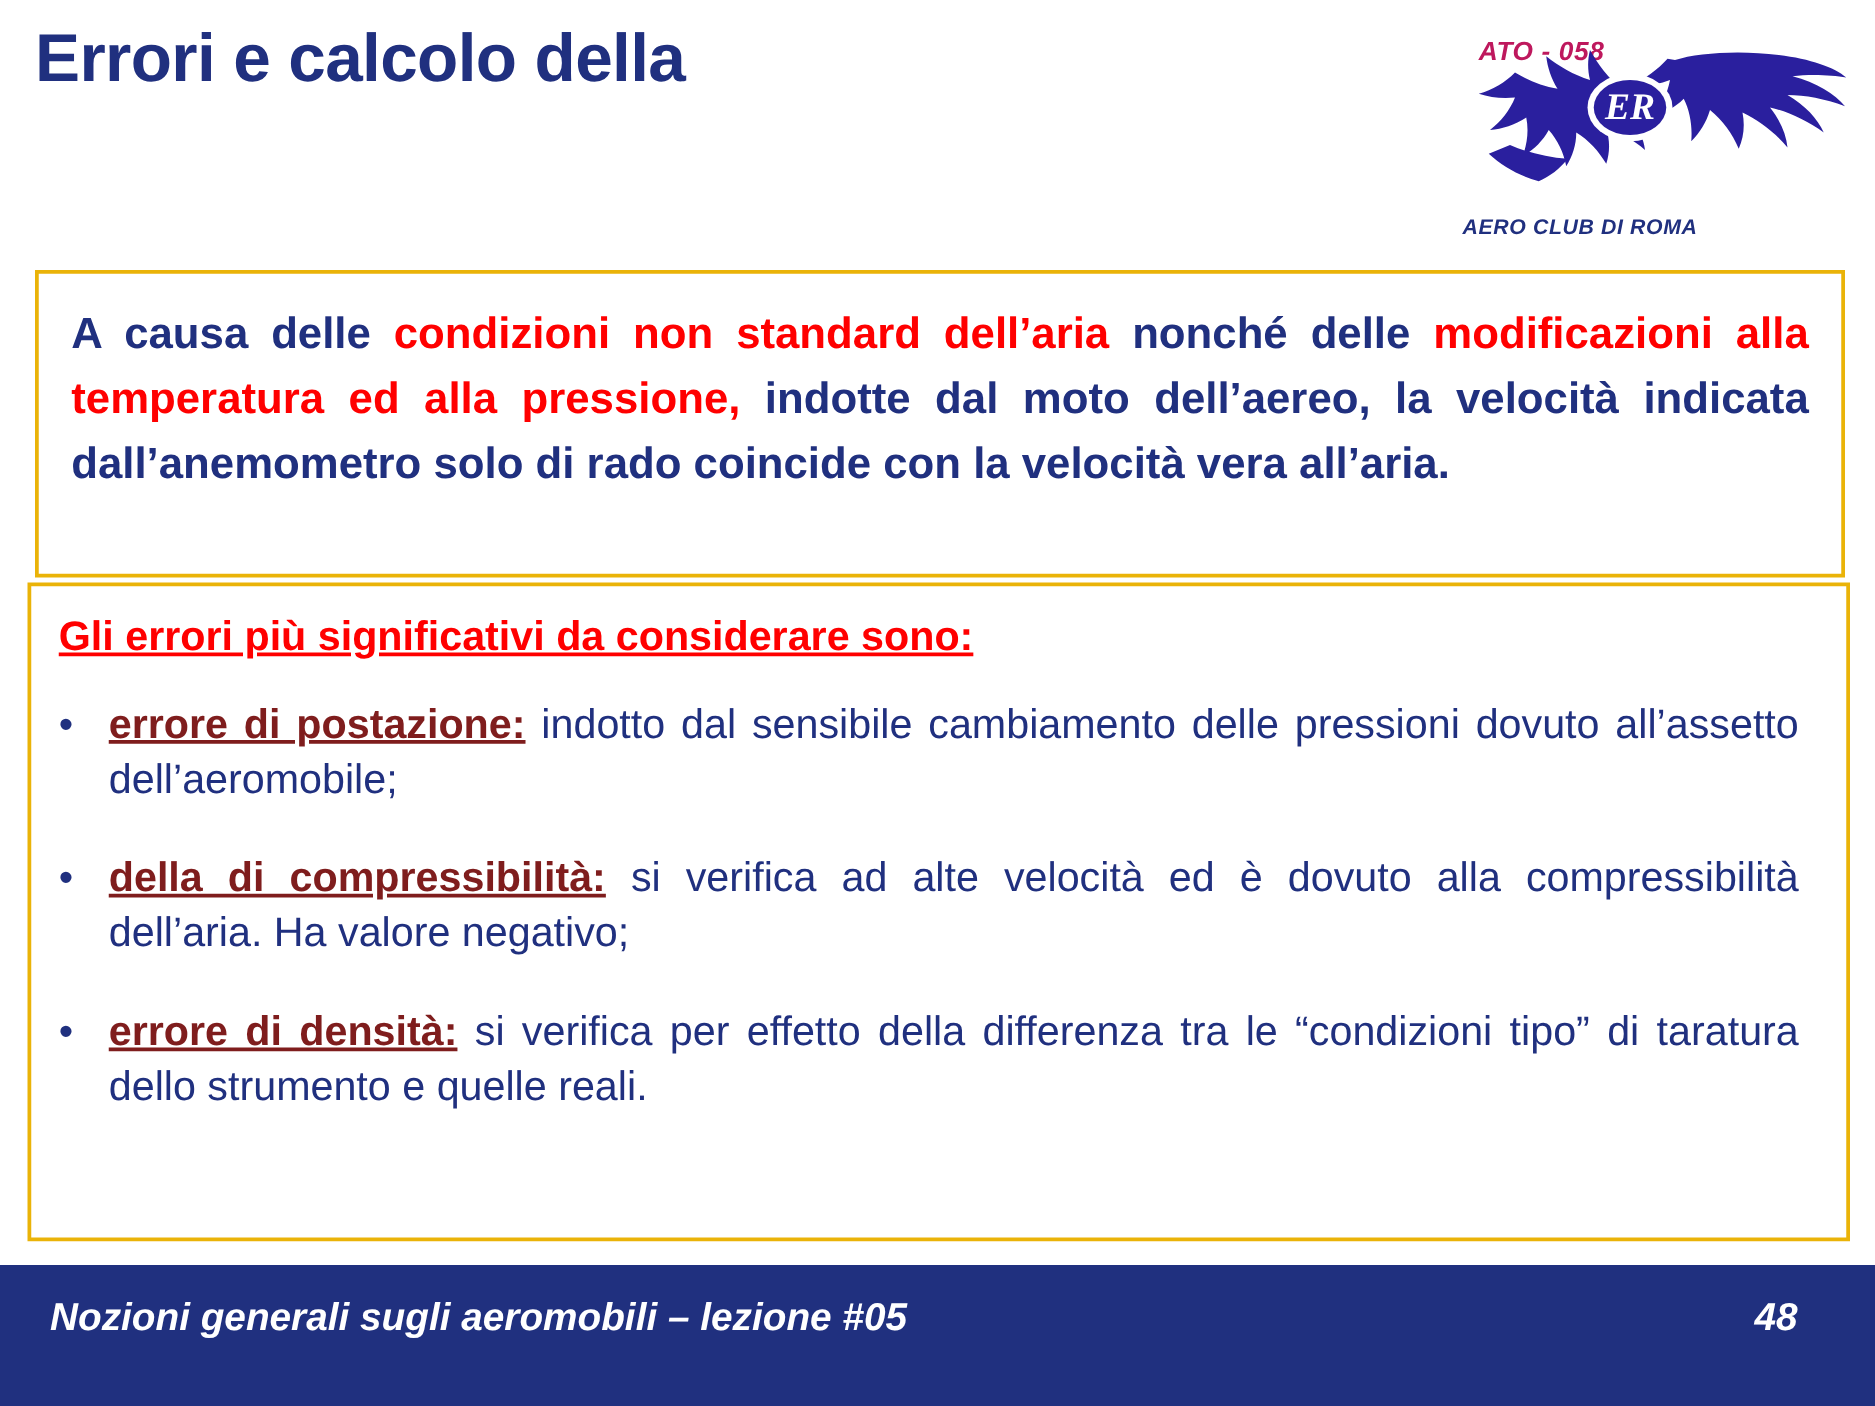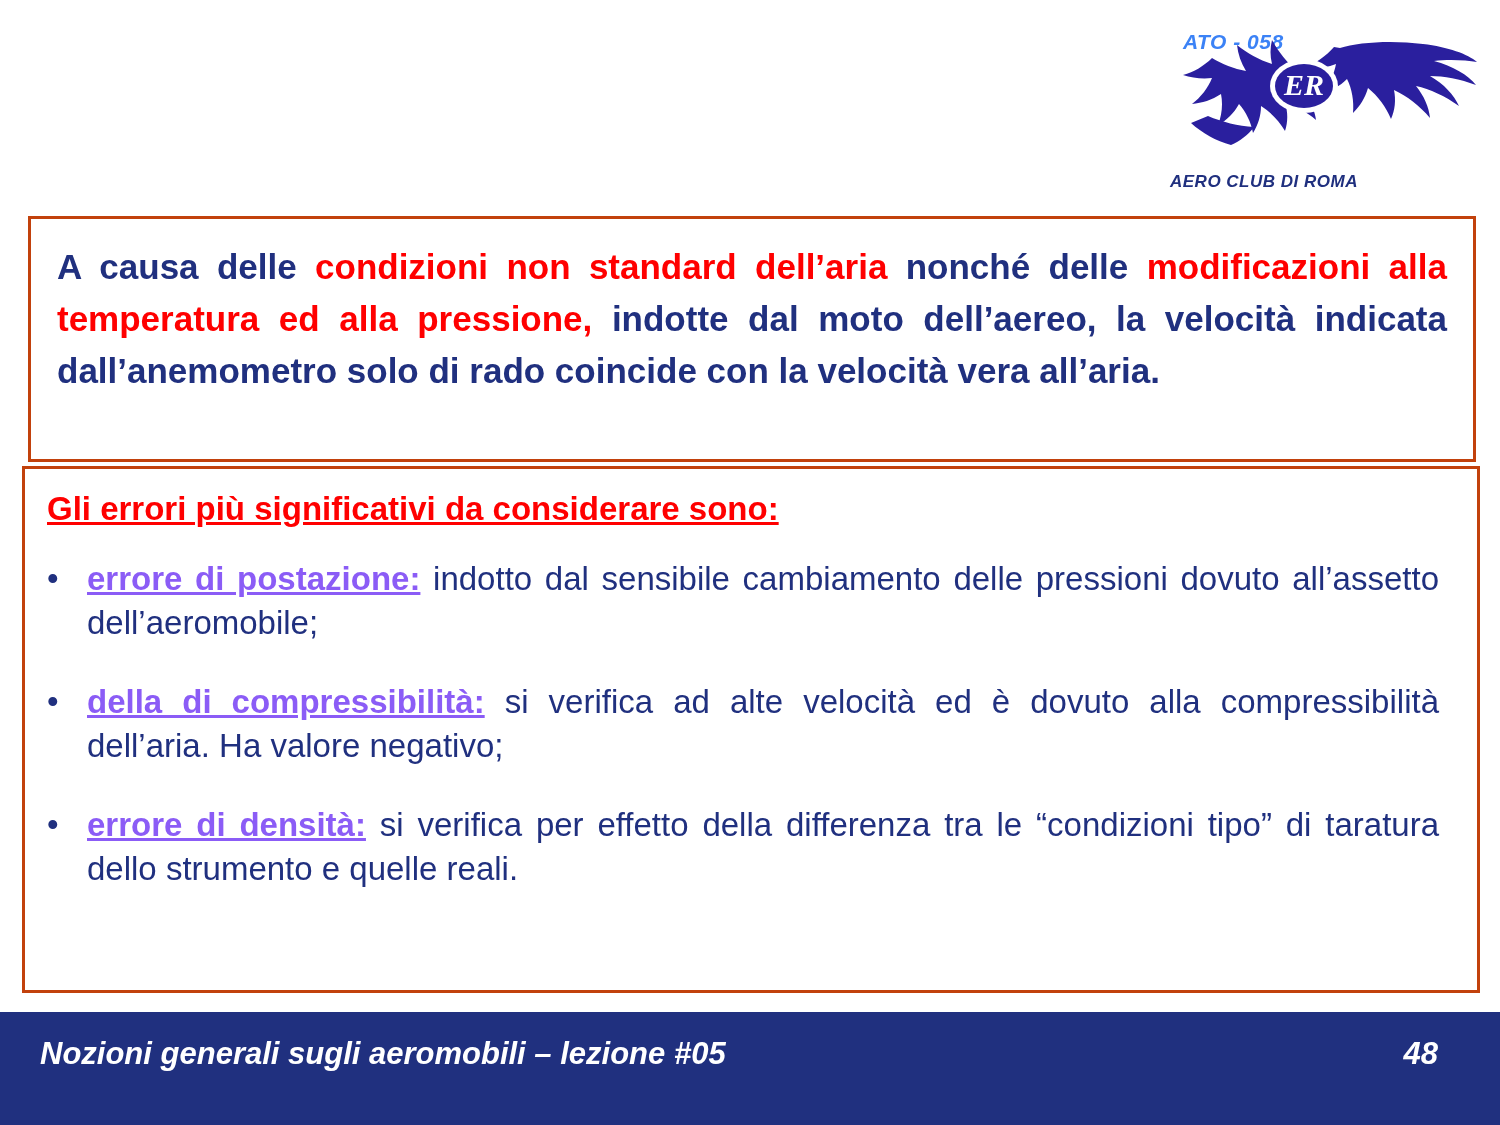--- a/index.html
+++ b/index.html
@@ -40,21 +40,21 @@
     width: 330px;
     height: 205px;
   }
   .ato-code {
     position: absolute;
     left: 35px;
     top: 16px;
     font-size: 21px;
     font-weight: bold;
     font-style: italic;
-    color: #3b82f6;
+    color: #be185d;
     letter-spacing: 0.5px;
   }
   .logo-bird {
     position: absolute;
     left: 0px;
     top: 24px;
     width: 330px;
     height: 130px;
   }
   .club-name {
@@ -64,21 +64,21 @@
     font-size: 17px;
     font-weight: bold;
     font-style: italic;
     color: #20307f;
     letter-spacing: 0.5px;
   }
 
   
   .box {
     position: absolute;
-    border: 3px solid #c2410c;
+    border: 3px solid #eab308;
     box-sizing: border-box;
     background: #ffffff;
   }
   .box-intro {
     left: 28px;
     top: 216px;
     width: 1448px;
     height: 246px;
     padding: 22px 26px 0 26px;
   }
@@ -127,21 +127,21 @@
   }
   .bullet-text {
     flex: 1 1 auto;
     font-size: 33px;
     color: #20307f;
     line-height: 1.35;
     text-align: justify;
     text-justify: inter-word;
   }
   .bullet-text .lead {
-    color: #8b5cf6;
+    color: #7f1d1d;
     font-weight: bold;
     text-decoration: underline;
   }
 
   
   .footer-rule {
     position: absolute;
     left: 0;
     top: 1012px;
     width: 1500px;
@@ -174,20 +174,21 @@
     font-style: italic;
     color: #ffffff;
   }
 </style>
 </head>
 <body>
 
 <div class="slide">
 
   <div class="title">
+    <div>Errori e calcolo della</div>
   </div>
 
   <div class="logo-area">
     <div class="ato-code">ATO - 058</div>
     <svg class="logo-bird" viewBox="0 0 330 130">
       <g fill="#2a1f9e">
         <path d="M192 10 C210 4 245 2 275 6 C300 9 320 16 329 24 C318 22 300 21 286 23 C305 28 320 37 328 47 C312 41 296 38 282 38 C296 46 306 57 311 68 C297 58 282 51 268 48 C276 58 281 69 282 80 C272 68 259 58 246 52 C248 62 247 72 243 81 C238 69 230 58 220 50 C217 60 212 68 205 75 C206 63 204 51 199 41 C192 48 183 53 173 56 C181 47 186 37 188 26 C178 30 167 31 157 30 C168 25 178 18 186 9 Z"></path>
         <path d="M150 34 C162 33 175 35 185 40 C178 48 168 55 157 59 C163 65 167 73 168 82 C159 74 148 68 137 65 C140 74 140 84 137 93 C131 83 123 74 113 68 C113 78 110 87 105 95 C103 84 98 74 91 66 C86 75 79 82 70 87 C74 77 75 66 73 56 C64 62 54 65 44 66 C53 59 60 50 64 40 C54 41 44 40 35 37 C46 34 56 28 64 20 C74 26 86 31 98 33 C93 25 90 16 89 7 C99 15 111 22 124 26 C122 18 122 10 124 2 C130 13 139 25 150 34 Z"></path>
         <path d="M60 78 C74 84 90 88 106 89 C100 97 92 103 83 107 C68 103 54 95 43 85 Z"></path>
       </g>

